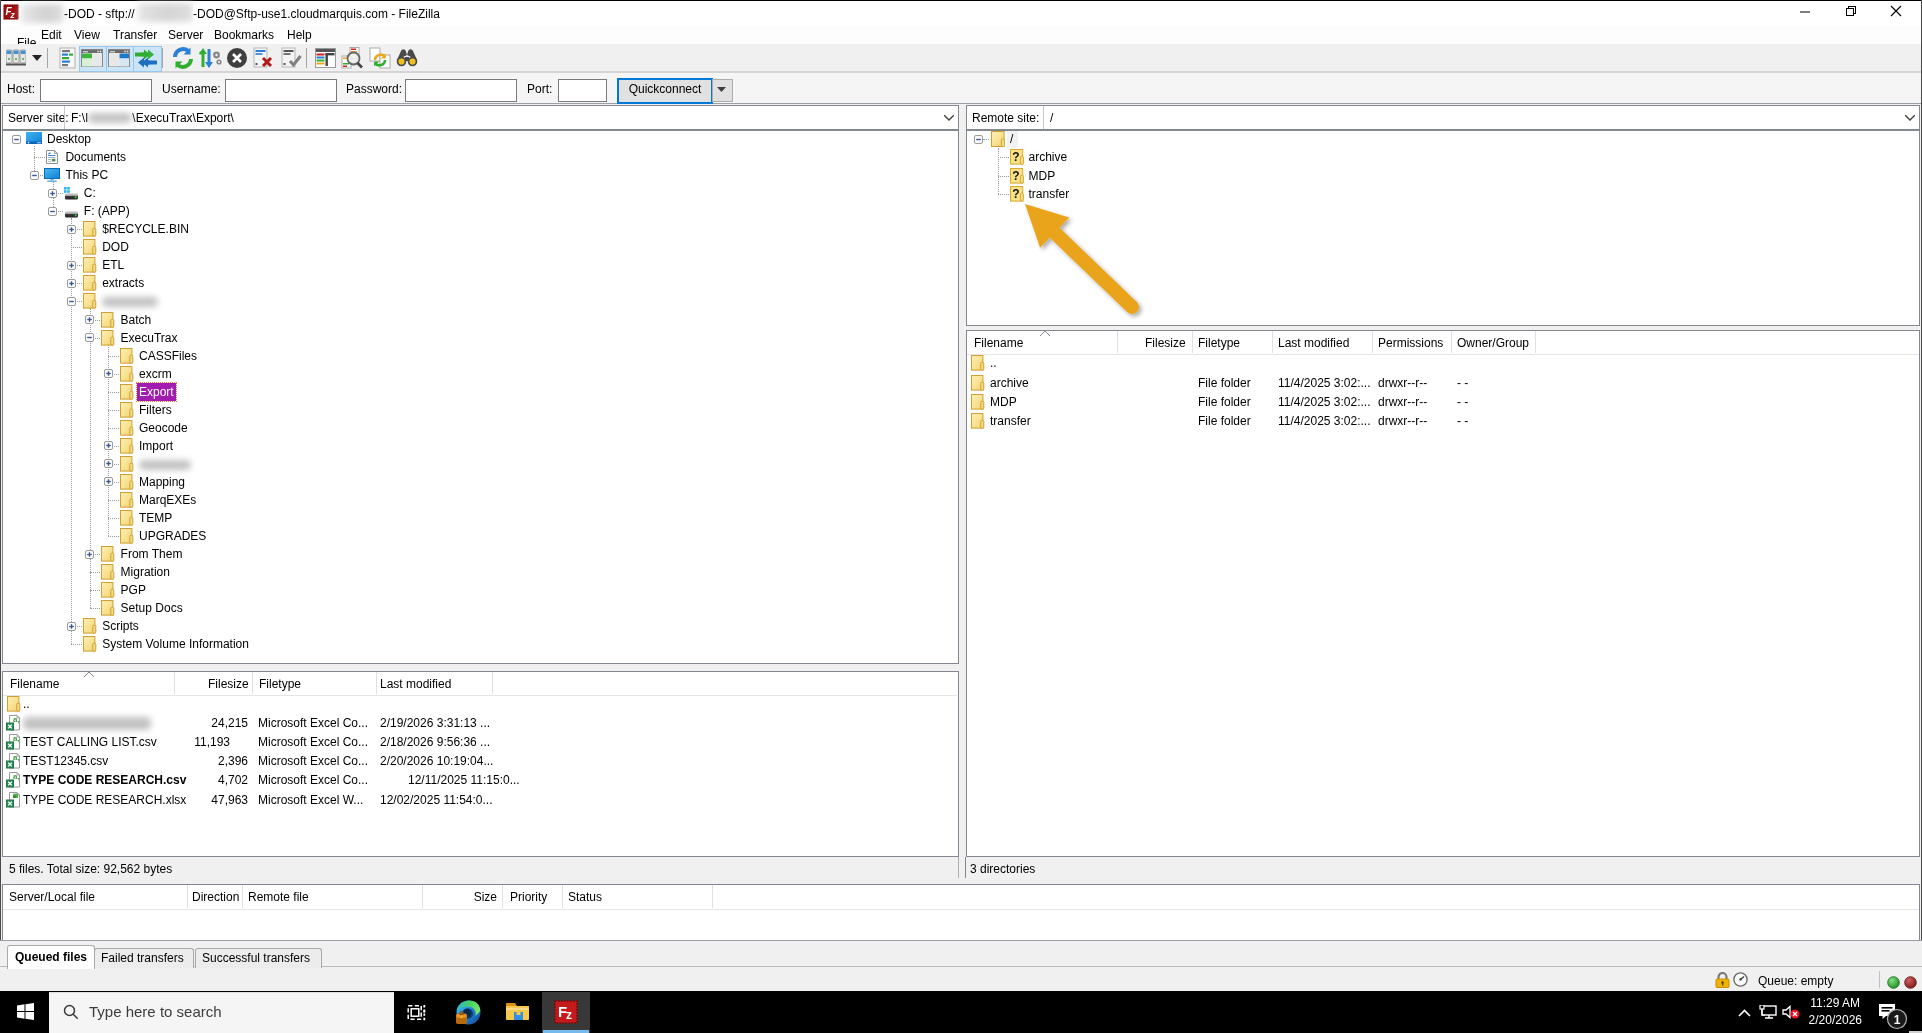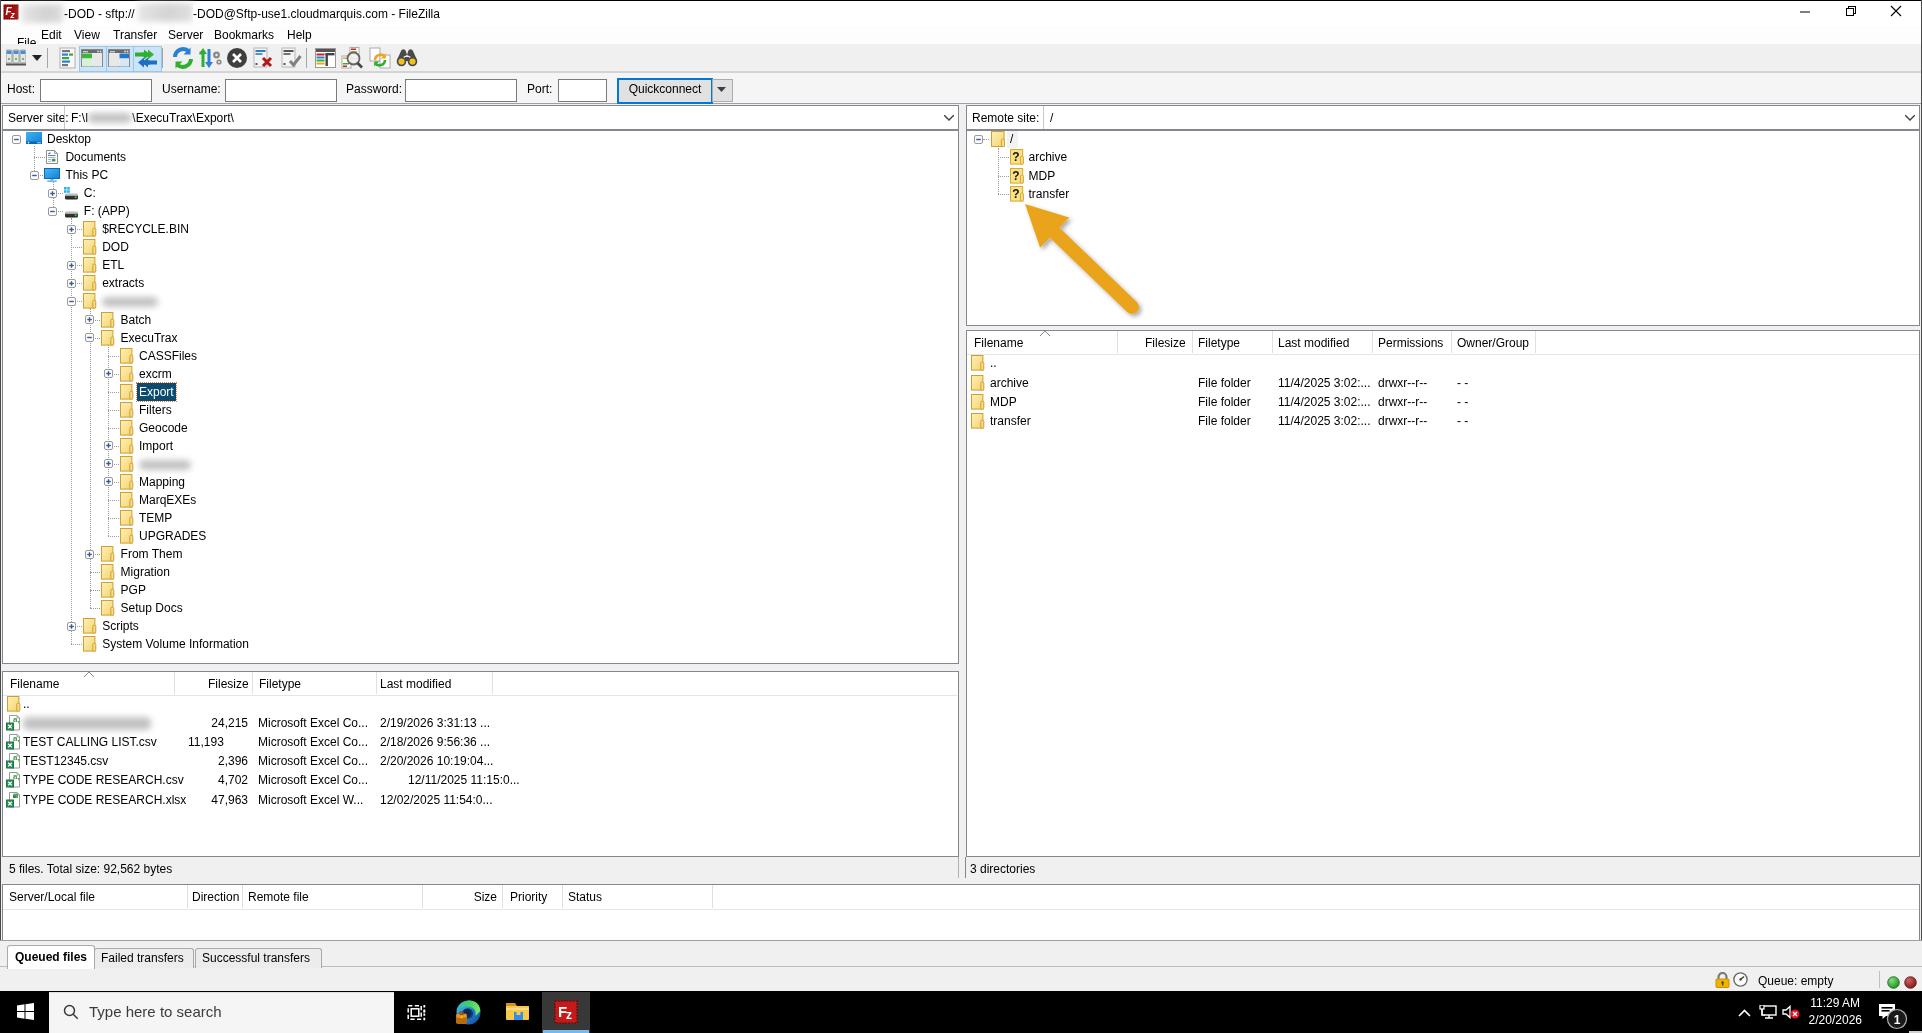--- a/index.html
+++ b/index.html
@@ -381,21 +381,21 @@
 <svg class="a" style="left:119.5px;top:365.65px" width="14" height="16" viewBox="0 0 14 16">
     <rect x="0.5" y="0.5" width="11.4" height="14.6" fill="url(#fg)" stroke="#cf9f33" stroke-width="1"></rect>
     <rect x="9.8" y="7.2" width="3.0" height="8.0" rx="1.2" fill="#f6dd8a" stroke="#cf9f33" stroke-width="1"></rect>
   </svg>
 <div class="a t" style="left:139.0px;top:364.65px;">excrm</div>
 <div class="a" style="left:108.0px;top:391.70000000000005px;width:10.5px;height:1px;border-top:1px dotted #9a9a9a"></div>
 <svg class="a" style="left:119.5px;top:383.70000000000005px" width="14" height="16" viewBox="0 0 14 16">
     <rect x="0.5" y="0.5" width="11.4" height="14.6" fill="url(#fg)" stroke="#cf9f33" stroke-width="1"></rect>
     <rect x="9.8" y="7.2" width="3.0" height="8.0" rx="1.2" fill="#f6dd8a" stroke="#cf9f33" stroke-width="1"></rect>
   </svg>
-<div class="a" style="left:137.0px;top:382.70000000000005px;height:18px;line-height:18px;background:#0c4a6e;color:#fff;padding:0 2px;outline:1px dotted #e08030;white-space:nowrap">Export</div>
+<div class="a" style="left:137.0px;top:382.70000000000005px;height:18px;line-height:18px;background:#a21caf;color:#fff;padding:0 2px;outline:1px dotted #e08030;white-space:nowrap">Export</div>
 <div class="a" style="left:108.0px;top:409.75px;width:10.5px;height:1px;border-top:1px dotted #9a9a9a"></div>
 <svg class="a" style="left:119.5px;top:401.75px" width="14" height="16" viewBox="0 0 14 16">
     <rect x="0.5" y="0.5" width="11.4" height="14.6" fill="url(#fg)" stroke="#cf9f33" stroke-width="1"></rect>
     <rect x="9.8" y="7.2" width="3.0" height="8.0" rx="1.2" fill="#f6dd8a" stroke="#cf9f33" stroke-width="1"></rect>
   </svg>
 <div class="a t" style="left:139.0px;top:400.75px;">Filters</div>
 <div class="a" style="left:108.0px;top:427.8px;width:10.5px;height:1px;border-top:1px dotted #9a9a9a"></div>
 <svg class="a" style="left:119.5px;top:419.8px" width="14" height="16" viewBox="0 0 14 16">
     <rect x="0.5" y="0.5" width="11.4" height="14.6" fill="url(#fg)" stroke="#cf9f33" stroke-width="1"></rect>
     <rect x="9.8" y="7.2" width="3.0" height="8.0" rx="1.2" fill="#f6dd8a" stroke="#cf9f33" stroke-width="1"></rect>
@@ -530,21 +530,21 @@
 <div class="a t" style="left:380px;top:713.7px;">2/19/2026 3:31:13 ...</div>
 <svg class="a" style="left:6px;top:733.9px" width="14" height="16" viewBox="0 0 14 16">
     <path d="M3.5 0.5 h7.5 l2.5 2.5 v12 h-10 z" fill="#fff" stroke="#9a9a9a"></path>
     <path d="M11 0.5 l2.5 2.5 h-2.5 z" fill="#e4e4e4" stroke="#9a9a9a" stroke-width="0.7"></path>
     <text x="7" y="7" font-family="Liberation Sans" font-size="8" font-weight="bold" fill="#3aa03a">a,</text>
     <rect x="0" y="7.5" width="8" height="8" fill="#1e6e42"></rect>
     <rect x="0.7" y="8.2" width="6.6" height="6.6" fill="#2a8a54"></rect>
     <path d="M2.2 9.8 l3.6 3.6 m0 -3.6 l-3.6 3.6" stroke="#fff" stroke-width="1.3"></path>
   </svg>
 <div class="a t" style="left:23px;top:732.9px;">TEST CALLING LIST.csv</div>
-<div class="a t" style="left:188px;top:732.9px;width:60px;text-align:left">11,193</div>
+<div class="a t" style="left:170px;top:732.9px;width:60px;text-align:right">11,193</div>
 <div class="a t" style="left:258px;top:732.9px;">Microsoft Excel Co...</div>
 <div class="a t" style="left:380px;top:732.9px;">2/18/2026 9:56:36 ...</div>
 <svg class="a" style="left:6px;top:753.1px" width="14" height="16" viewBox="0 0 14 16">
     <path d="M3.5 0.5 h7.5 l2.5 2.5 v12 h-10 z" fill="#fff" stroke="#9a9a9a"></path>
     <path d="M11 0.5 l2.5 2.5 h-2.5 z" fill="#e4e4e4" stroke="#9a9a9a" stroke-width="0.7"></path>
     <text x="7" y="7" font-family="Liberation Sans" font-size="8" font-weight="bold" fill="#3aa03a">a,</text>
     <rect x="0" y="7.5" width="8" height="8" fill="#1e6e42"></rect>
     <rect x="0.7" y="8.2" width="6.6" height="6.6" fill="#2a8a54"></rect>
     <path d="M2.2 9.8 l3.6 3.6 m0 -3.6 l-3.6 3.6" stroke="#fff" stroke-width="1.3"></path>
   </svg>
@@ -553,21 +553,21 @@
 <div class="a t" style="left:258px;top:752.1px;">Microsoft Excel Co...</div>
 <div class="a t" style="left:380px;top:752.1px;">2/20/2026 10:19:04...</div>
 <svg class="a" style="left:6px;top:772.3px" width="14" height="16" viewBox="0 0 14 16">
     <path d="M3.5 0.5 h7.5 l2.5 2.5 v12 h-10 z" fill="#fff" stroke="#9a9a9a"></path>
     <path d="M11 0.5 l2.5 2.5 h-2.5 z" fill="#e4e4e4" stroke="#9a9a9a" stroke-width="0.7"></path>
     <text x="7" y="7" font-family="Liberation Sans" font-size="8" font-weight="bold" fill="#3aa03a">a,</text>
     <rect x="0" y="7.5" width="8" height="8" fill="#1e6e42"></rect>
     <rect x="0.7" y="8.2" width="6.6" height="6.6" fill="#2a8a54"></rect>
     <path d="M2.2 9.8 l3.6 3.6 m0 -3.6 l-3.6 3.6" stroke="#fff" stroke-width="1.3"></path>
   </svg>
-<div class="a t" style="left:23px;top:771.3px;">TYPE CODE RESEARCH.csv</div>
+<div class="a t" style="left:23px;top:771.3px;font-weight:bold;">TYPE CODE RESEARCH.csv</div>
 <div class="a t" style="left:188px;top:771.3px;width:60px;text-align:right">4,702</div>
 <div class="a t" style="left:258px;top:771.3px;">Microsoft Excel Co...</div>
 <div class="a t" style="left:380px;top:771.3px;margin-left:28px;">12/11/2025 11:15:0...</div>
 <svg class="a" style="left:6px;top:791.5px" width="14" height="16" viewBox="0 0 14 16">
     <path d="M3.5 0.5 h7.5 l2.5 2.5 v12 h-10 z" fill="#fff" stroke="#9a9a9a"></path>
     <path d="M11 0.5 l2.5 2.5 h-2.5 z" fill="#e4e4e4" stroke="#9a9a9a" stroke-width="0.7"></path>
     <rect x="7.2" y="1.6" width="4.8" height="4.4" fill="#4caf50"></rect>
     <rect x="7.2" y="3.4" width="2.2" height="2.6" fill="#2e7d32"></rect>
     <rect x="0" y="7.5" width="8" height="8" fill="#1e6e42"></rect>
     <rect x="0.7" y="8.2" width="6.6" height="6.6" fill="#2a8a54"></rect>

